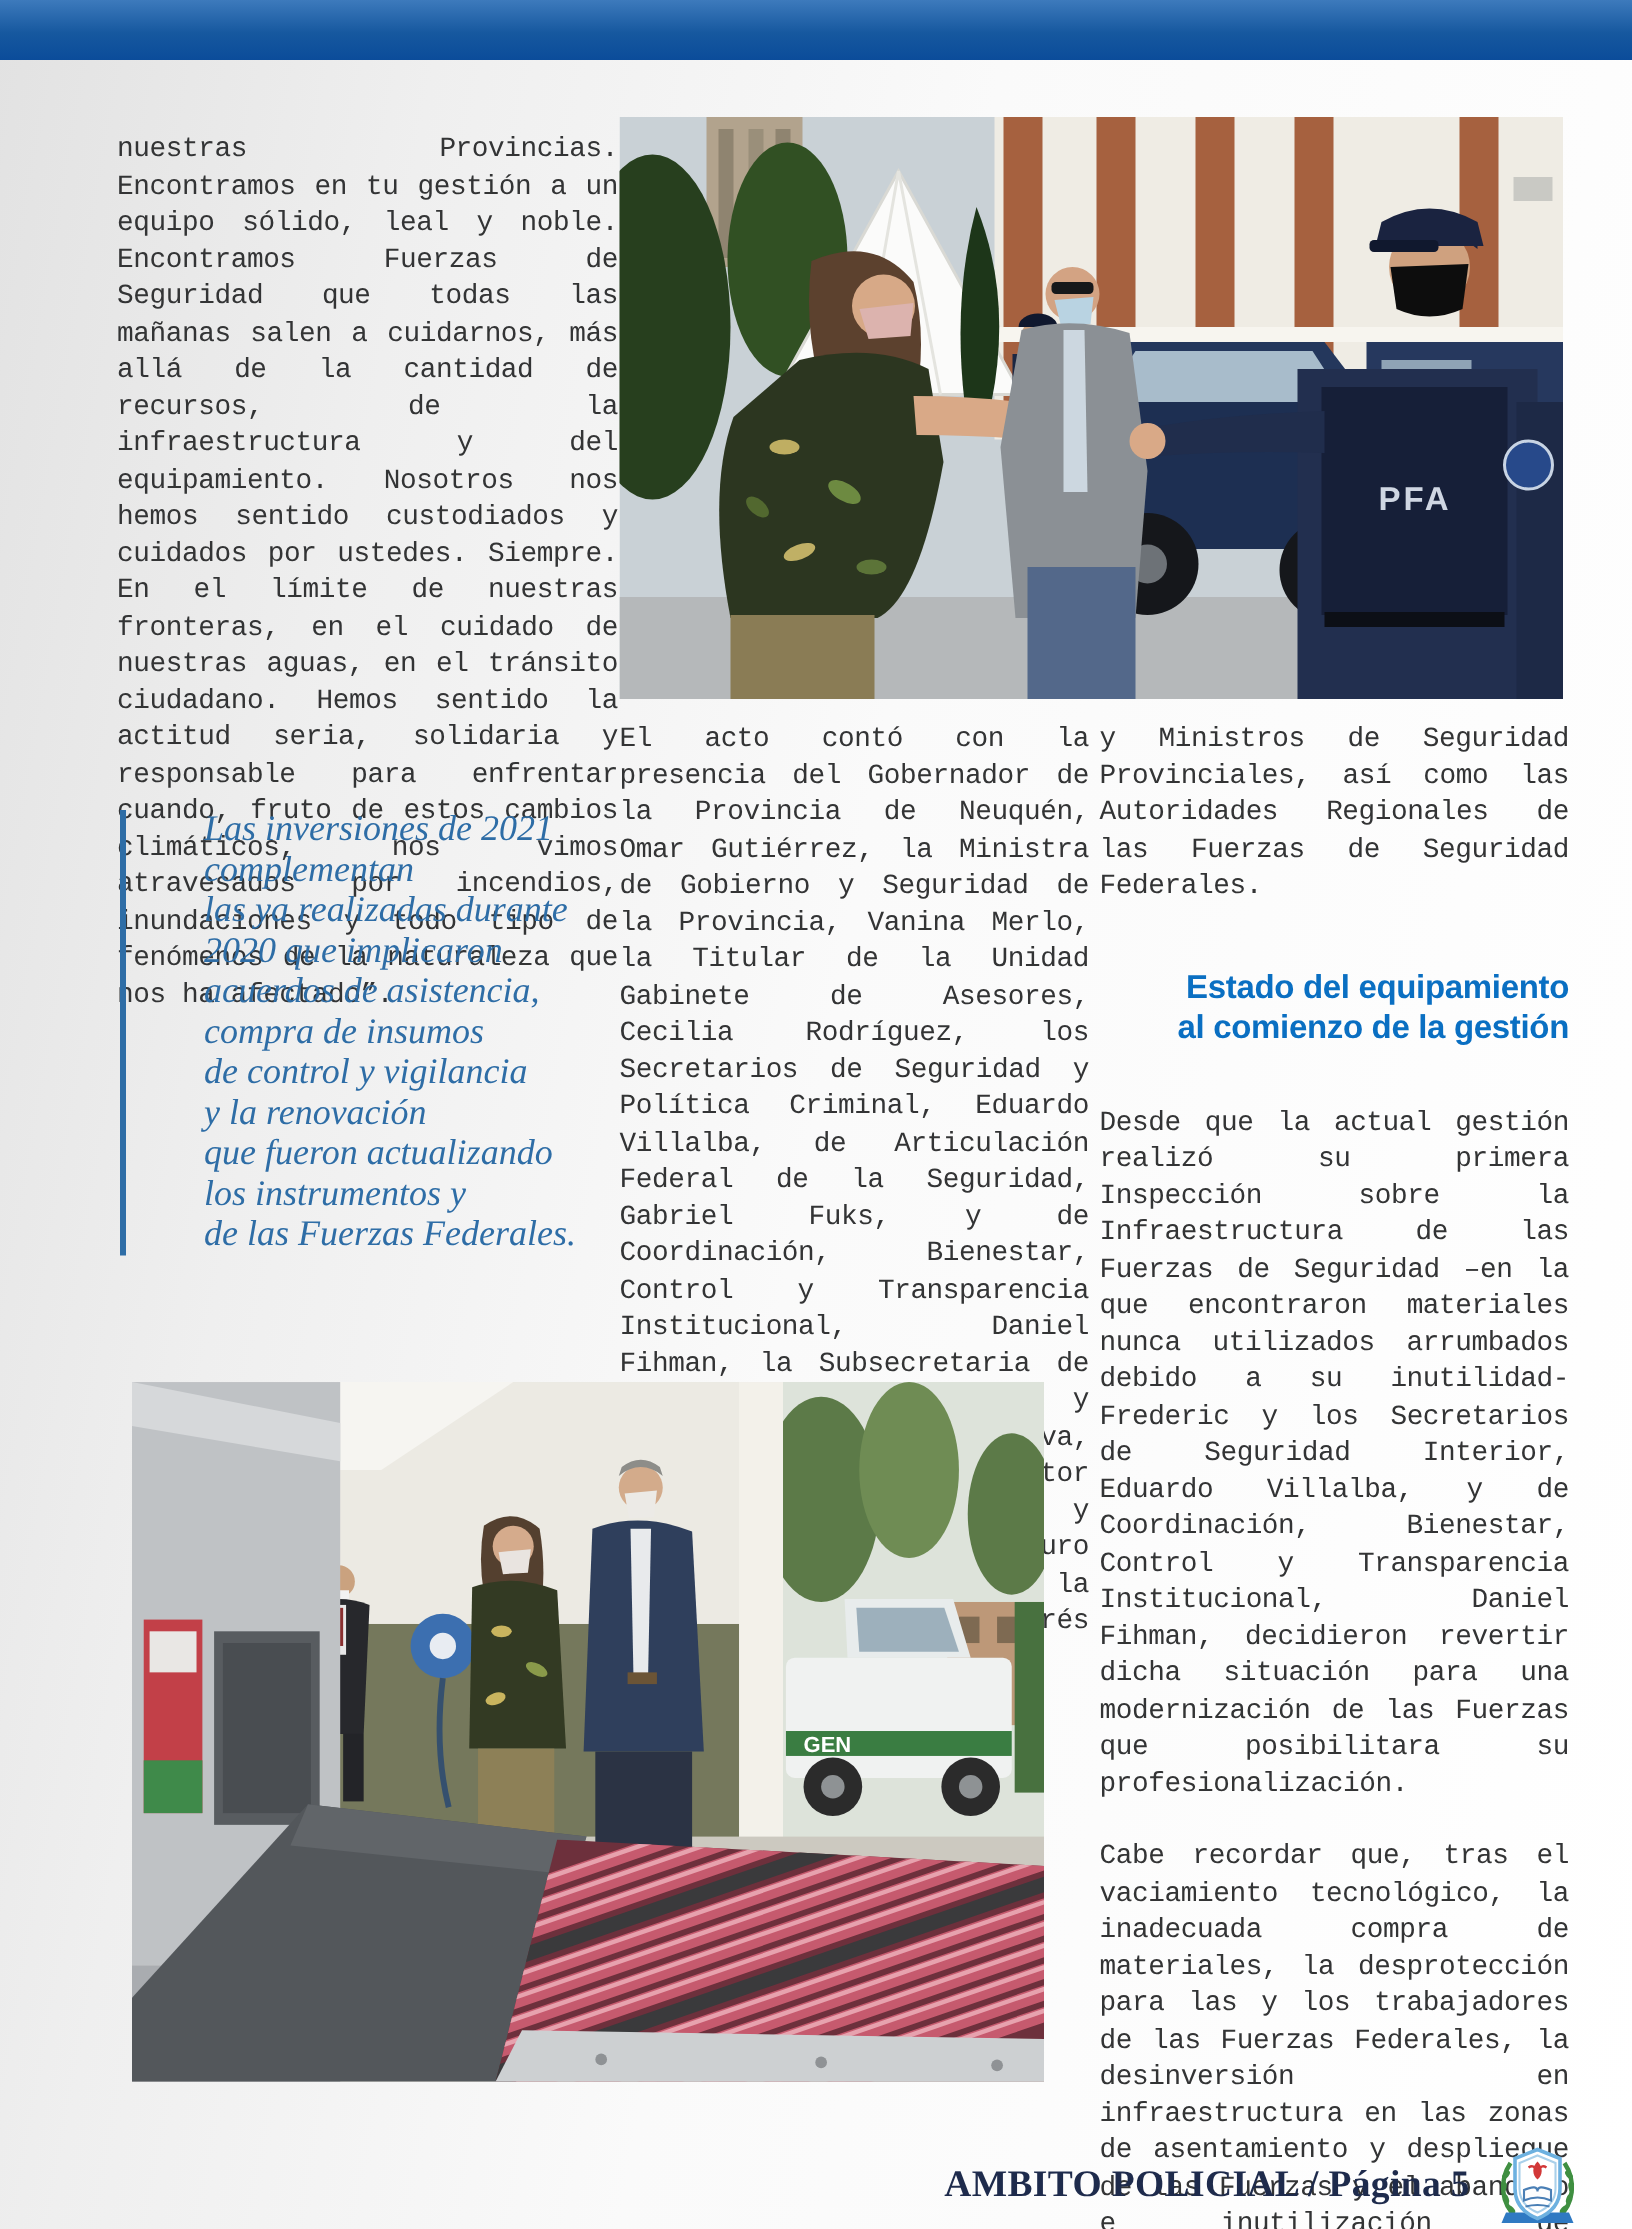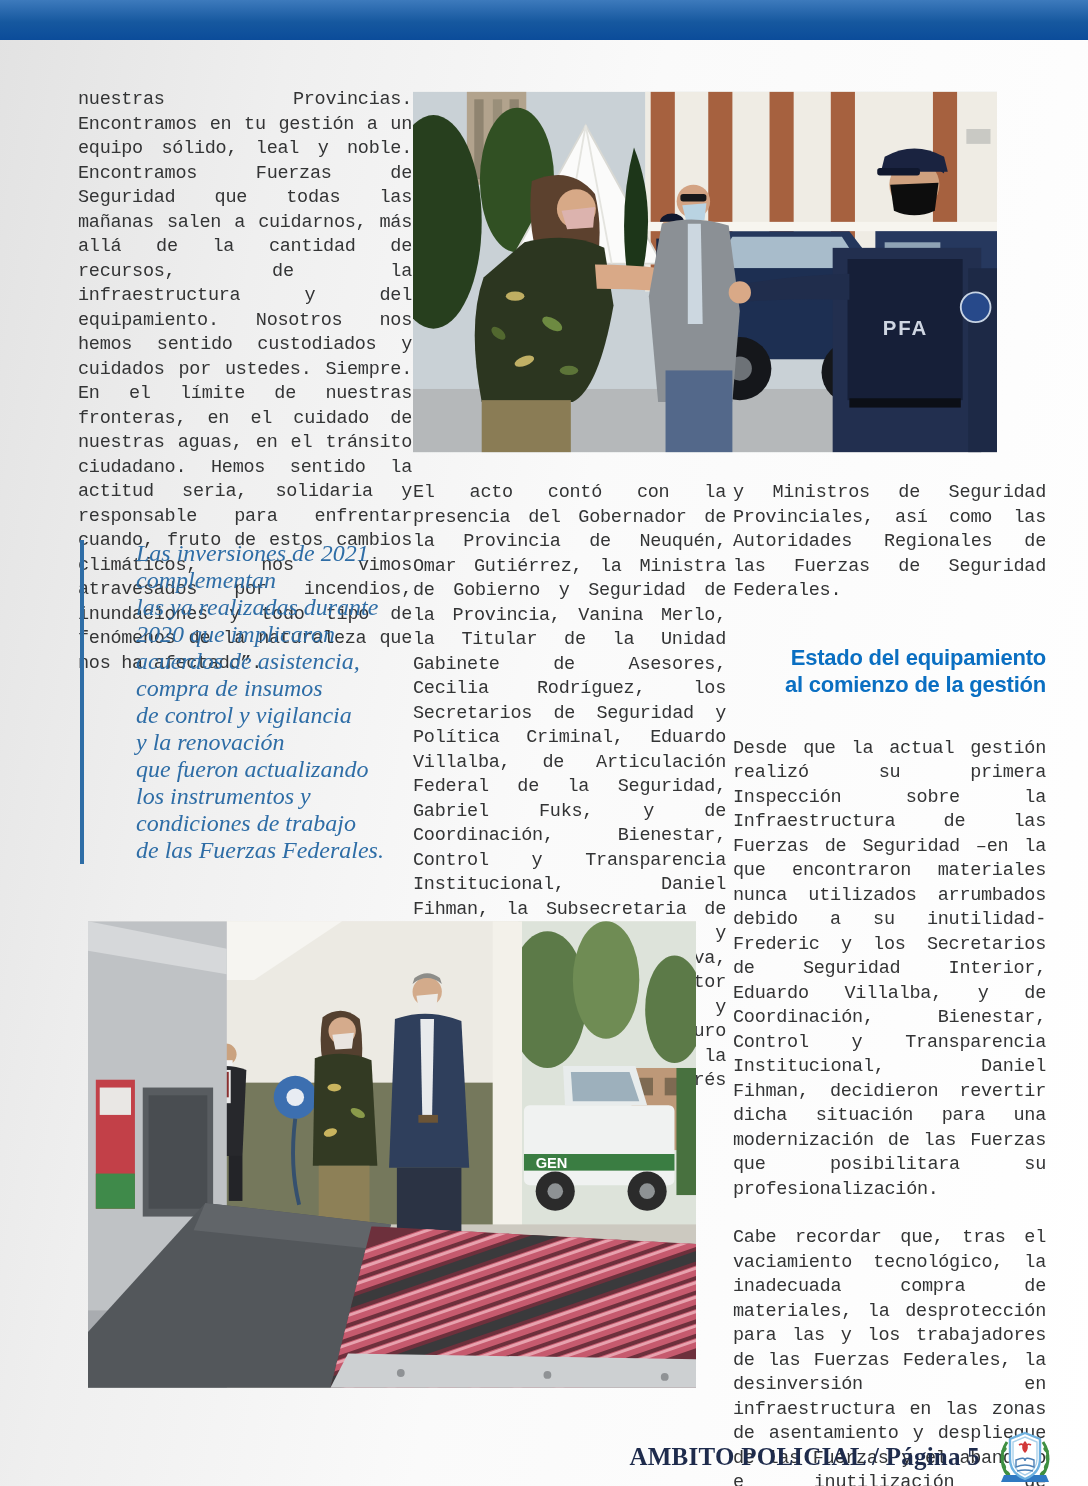--- a/index.html
+++ b/index.html
@@ -28,21 +28,21 @@
   }
   .subhead{
     color:#0a6fc2;font-weight:bold;font-size:22px;line-height:27px;
     margin:40px 0 0 0;letter-spacing:-0.01em;text-align:right;
   }
   .para{margin:0;}
   .para + .para{margin-top:24px;}
   .para-after-head{margin-top:39px;}
   .para-cabe{margin-top:40px;}
   .photo{position:absolute;line-height:0;}
-  .photo-top{left:413px;top:78px;width:584px;height:388px;}
+  .photo-top{left:413px;top:78px;width:629px;height:388px;}
   .photo-bottom{left:88px;top:916px;width:608px;height:477px;}
   .photo svg{display:block;width:100%;height:100%;}
   .footer-row{
     position:absolute;top:1428px;left:4px;width:1051px;height:58px;
     display:flex;justify-content:flex-end;align-items:center;gap:15px;
   }
   .footer-text{
     font-family:"Liberation Serif",serif;font-weight:bold;
     font-size:25px;color:#1e2b4c;letter-spacing:0.01em;
   }
@@ -63,21 +63,20 @@
     <div>Las inversiones de 2021</div>
     <div>complementan</div>
     <div>las ya realizadas durante</div>
     <div>2020 que implicaron</div>
     <div>acuerdos de asistencia,</div>
     <div>compra de insumos</div>
     <div>de control y vigilancia</div>
     <div>y la renovación</div>
     <div>que fueron actualizando</div>
     <div>los instrumentos y</div>
-    <div>condiciones de trabajo</div>
     <div>de las Fuerzas Federales.</div>
   </div>
 
   <div class="photo photo-top">
     <svg viewBox="0 0 629 388" role="img" aria-label="Funcionarios con barbijo saludan con un choque de puños a un oficial de la Policía Federal frente a camionetas policiales y una carpa blanca">
       <rect x="0" y="0" width="629" height="388" fill="#c9d1d6"></rect>
       <rect x="58" y="0" width="64" height="100" fill="#b2a38d"></rect>
       <rect x="66" y="8" width="10" height="86" fill="#8f8470"></rect>
       <rect x="86" y="8" width="10" height="86" fill="#9a8f7a"></rect>
       <rect x="104" y="8" width="10" height="86" fill="#8f8470"></rect>

